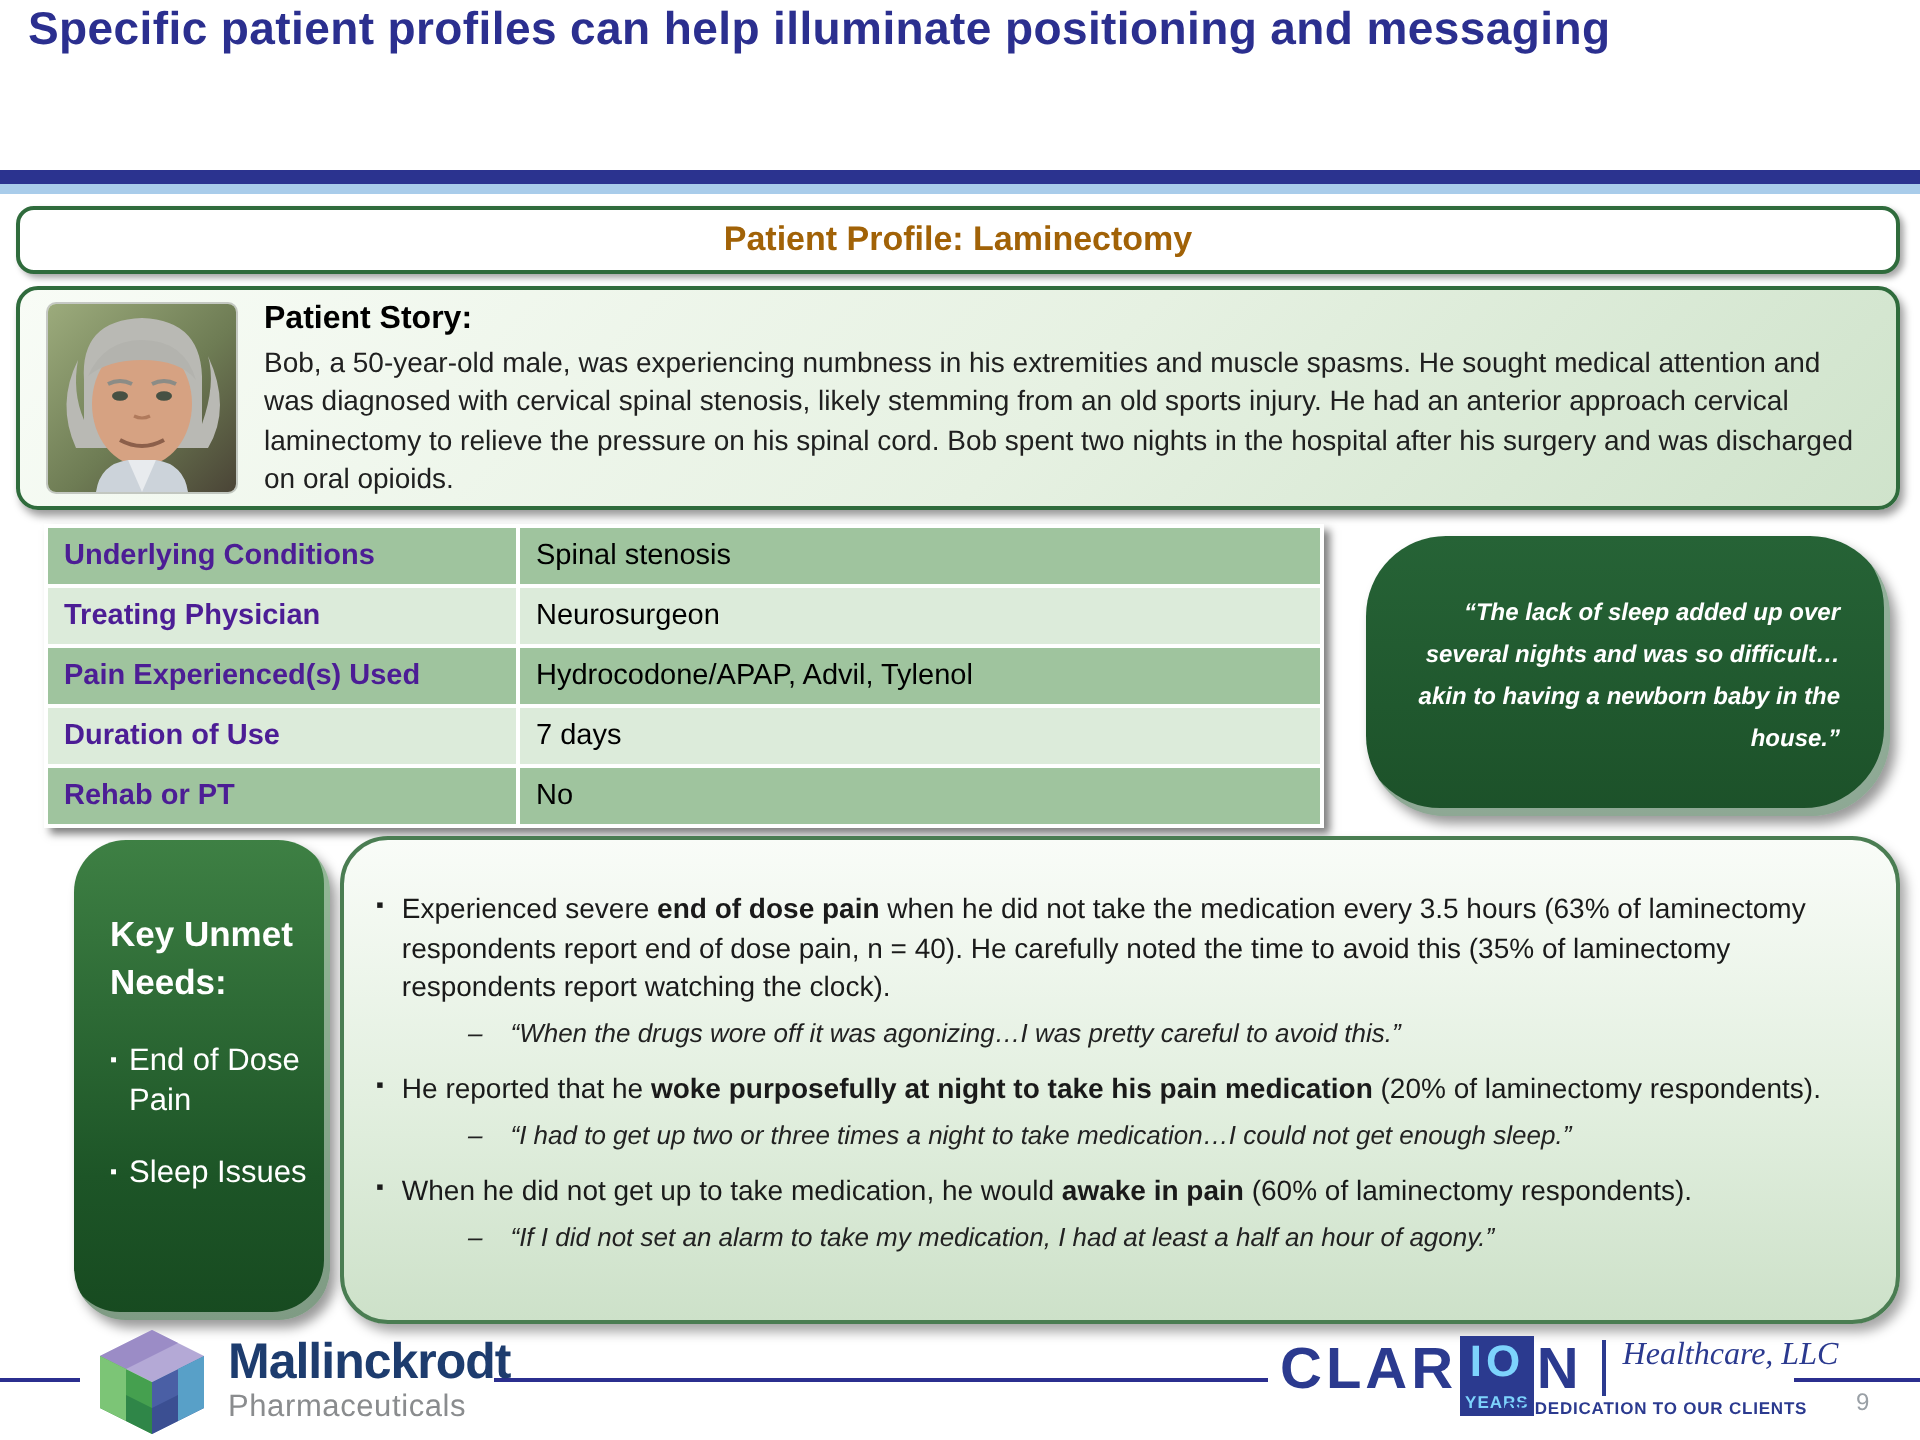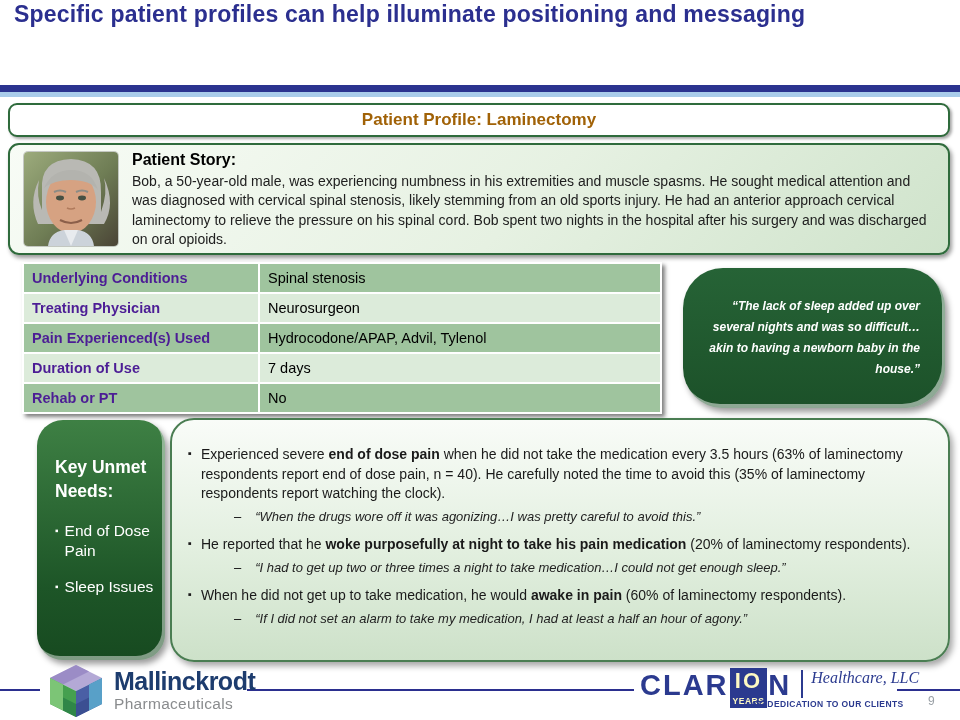--- a/index.html
+++ b/index.html
@@ -87,21 +87,21 @@
   .rule.seg2{left:247px;width:387px;}
   .rule.seg3{left:897px;width:63px;}
   .mk-logo{position:absolute;left:44px;top:663px;display:flex;justify-content:space-between;}
   .mk-text{margin-left:6px;margin-top:6px;line-height:1;}
   .mk-name{font-size:25px;font-weight:bold;color:#1D3C6E;letter-spacing:-.5px;}
   .mk-sub{font-size:15.5px;color:#8A8C8E;margin-top:2px;letter-spacing:.3px;}
   .clarion{position:absolute;left:640px;top:668px;color:#2B3A8F;}
   .cl-row{display:flex;align-items:flex-start;}
   .cl-word{font-size:29px;font-weight:bold;letter-spacing:2px;line-height:1.2;}
   .cl-box{
-    display:inline-flex;flex-direction:column;align-items:center;background:#2B3A8F;color:#fef9c3;
+    display:inline-flex;flex-direction:column;align-items:center;background:#2B3A8F;color:#7dd3fc;
     padding:1px 3px 2px 3px;margin:0 1px;
   }
   .cl-box-io{font-size:22px;font-weight:bold;letter-spacing:2px;line-height:1.1;}
   .cl-box-years{font-size:8.5px;font-weight:bold;letter-spacing:.5px;margin-top:3px;}
   .cl-bar{width:2px;height:28px;background:#2B3A8F;margin:2px 8px 0 10px;}
   .cl-healthcare{font-family:"Liberation Serif",serif;font-style:italic;font-size:16px;line-height:1.3;}
   .cl-tagline{position:absolute;left:112px;top:31px;font-size:8.5px;font-weight:bold;letter-spacing:.4px;color:#2B3A8F;}
   .page-num{position:absolute;left:928px;top:694px;font-size:12px;color:#9aa0a6;}
 </style>
 </head>

